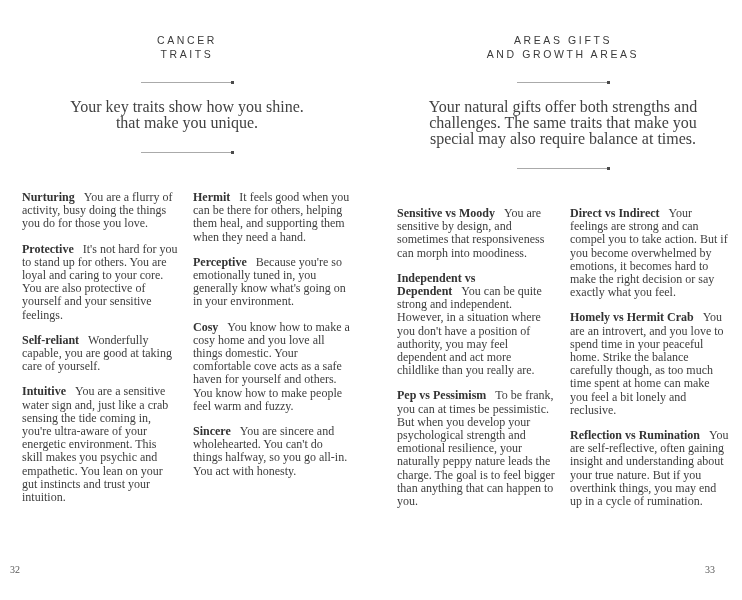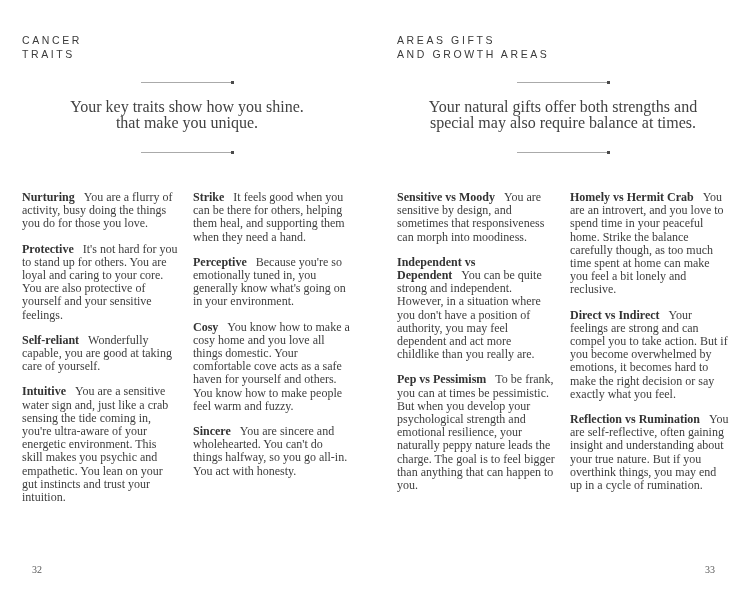--- a/index.html
+++ b/index.html
@@ -14,20 +14,21 @@
   }
   .page {
     width: 371px; height: 600px;
     box-sizing: border-box;
     position: relative;
   }
   .page-left  { padding: 33px 19px 0 22px; }
   .page-right { padding: 33px 13px 0 26px; }
 
   .title {
+    text-align: center;
     font-family: "Liberation Sans", sans-serif;
     font-size: 10.5px;
     font-weight: 400;
     letter-spacing: 2.6px;
     line-height: 14px;
     color: #3a3a3a;
   }
 
   .divider {
     width: 92px; height: 1px;
@@ -59,21 +60,21 @@
 
   p.trait { margin: 0 0 12px 0; }
   .tname { font-weight: bold; margin-right: 9px; color: #333333; }
 
   .pagenum {
     position: absolute;
     bottom: 25px;
     font-size: 10px;
     color: #565656;
   }
-  .pagenum-left  { left: 32px; font-family: Liberation Serif, serif; }
+  .pagenum-left  { left: 10px; font-family: Liberation Serif, serif; }
   .pagenum-right { right: 27px; }
 </style>
 </head>
 <body>
 
 <div class="spread">
 
   <div class="page page-left">
     <div class="title">
       <div>CANCER</div>
@@ -87,51 +88,52 @@
     <div class="divider"></div>
 
     <div class="cols">
       <div class="col">
         <p class="trait"><span class="tname">Nurturing</span><span>You are a flurry of activity, busy doing the things you do for those you love.</span></p>
         <p class="trait"><span class="tname">Protective</span><span>It's not hard for you to stand up for others. You are loyal and caring to your core. You are also protective of yourself and your sensitive feelings.</span></p>
         <p class="trait"><span class="tname">Self-reliant</span><span>Wonderfully capable, you are good at taking care of yourself.</span></p>
         <p class="trait"><span class="tname">Intuitive</span><span>You are a sensitive water sign and, just like a crab sensing the tide coming in, you're ultra-aware of your energetic environment. This skill makes you psychic and empathetic. You lean on your gut instincts and trust your intuition.</span></p>
       </div>
       <div class="col">
-        <p class="trait"><span class="tname">Strike</span><span>It feels good when you can be there for others, helping them heal, and supporting them when they need a hand.</span></p>
+        <p class="trait"><span class="tname">Hermit</span><span>It feels good when you can be there for others, helping them heal, and supporting them when they need a hand.</span></p>
         <p class="trait"><span class="tname">Perceptive</span><span>Because you're so emotionally tuned in, you generally know what's going on in your environment.</span></p>
         <p class="trait"><span class="tname">Cosy</span><span>You know how to make a cosy home and you love all things domestic. Your comfortable cove acts as a safe haven for yourself and others. You know how to make people feel warm and fuzzy.</span></p>
         <p class="trait"><span class="tname">Sincere</span><span>You are sincere and wholehearted. You can't do things halfway, so you go all-in. You act with honesty.</span></p>
       </div>
     </div>
 
     <div class="pagenum pagenum-left">32</div>
   </div>
 
   <div class="page page-right">
     <div class="title">
       <div>AREAS GIFTS</div>
       <div>AND GROWTH AREAS</div>
     </div>
     <div class="divider"></div>
     <div class="intro">
       <div>Your natural gifts offer both strengths and</div>
+      <div>challenges. The same traits that make you</div>
       <div>special may also require balance at times.</div>
     </div>
     <div class="divider"></div>
 
     <div class="cols">
       <div class="col">
         <p class="trait"><span class="tname">Sensitive vs Moody</span><span>You are sensitive by design, and sometimes that responsiveness can morph into moodiness.</span></p>
         <p class="trait"><span class="tname">Independent vs Dependent</span><span>You can be quite strong and independent. However, in a situation where you don't have a position of authority, you may feel dependent and act more childlike than you really are.</span></p>
         <p class="trait"><span class="tname">Pep vs Pessimism</span><span>To be frank, you can at times be pessimistic. But when you develop your psychological strength and emotional resilience, your naturally peppy nature leads the charge. The goal is to feel bigger than anything that can happen to you.</span></p>
       </div>
       <div class="col">
+        <p class="trait"><span class="tname">Direct vs Indirect</span><span>Your feelings are strong and can compel you to take action. But if you become overwhelmed by emotions, it becomes hard to make the right decision or say exactly what you feel.</span></p>
         <p class="trait"><span class="tname">Homely vs Hermit Crab</span><span>You are an introvert, and you love to spend time in your peaceful home. Strike the balance carefully though, as too much time spent at home can make you feel a bit lonely and reclusive.</span></p>
-        <p class="trait"><span class="tname">Direct vs Indirect</span><span>Your feelings are strong and can compel you to take action. But if you become overwhelmed by emotions, it becomes hard to make the right decision or say exactly what you feel.</span></p>
         <p class="trait"><span class="tname">Reflection vs Rumination</span><span>You are self-reflective, often gaining insight and understanding about your true nature. But if you overthink things, you may end up in a cycle of rumination.</span></p>
       </div>
     </div>
 
     <div class="pagenum pagenum-right">33</div>
   </div>
 
 </div>
 
 </body></html>

